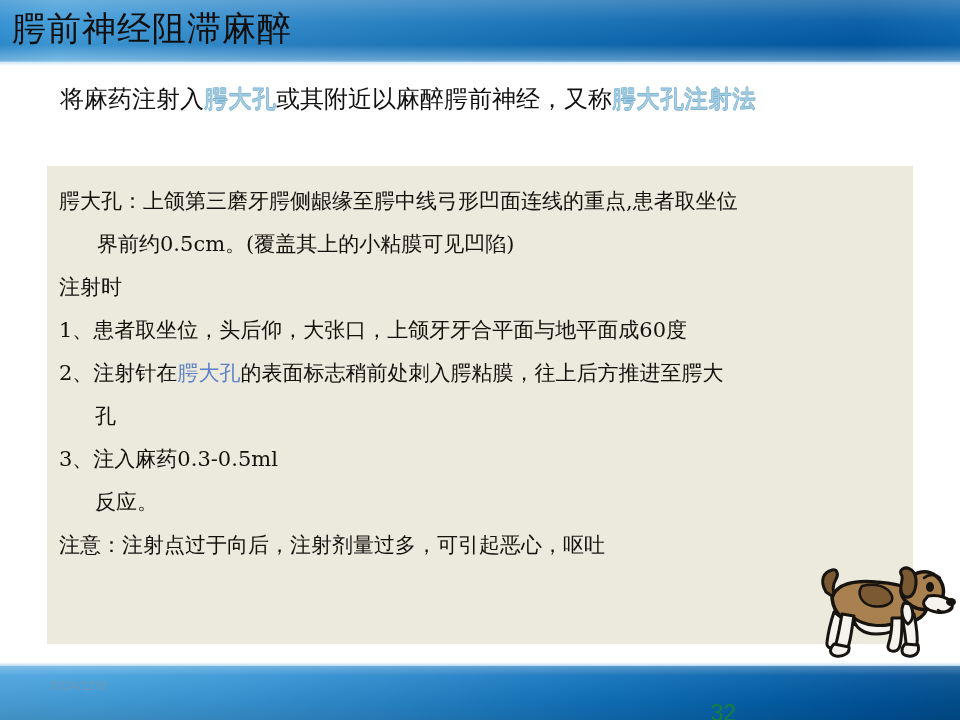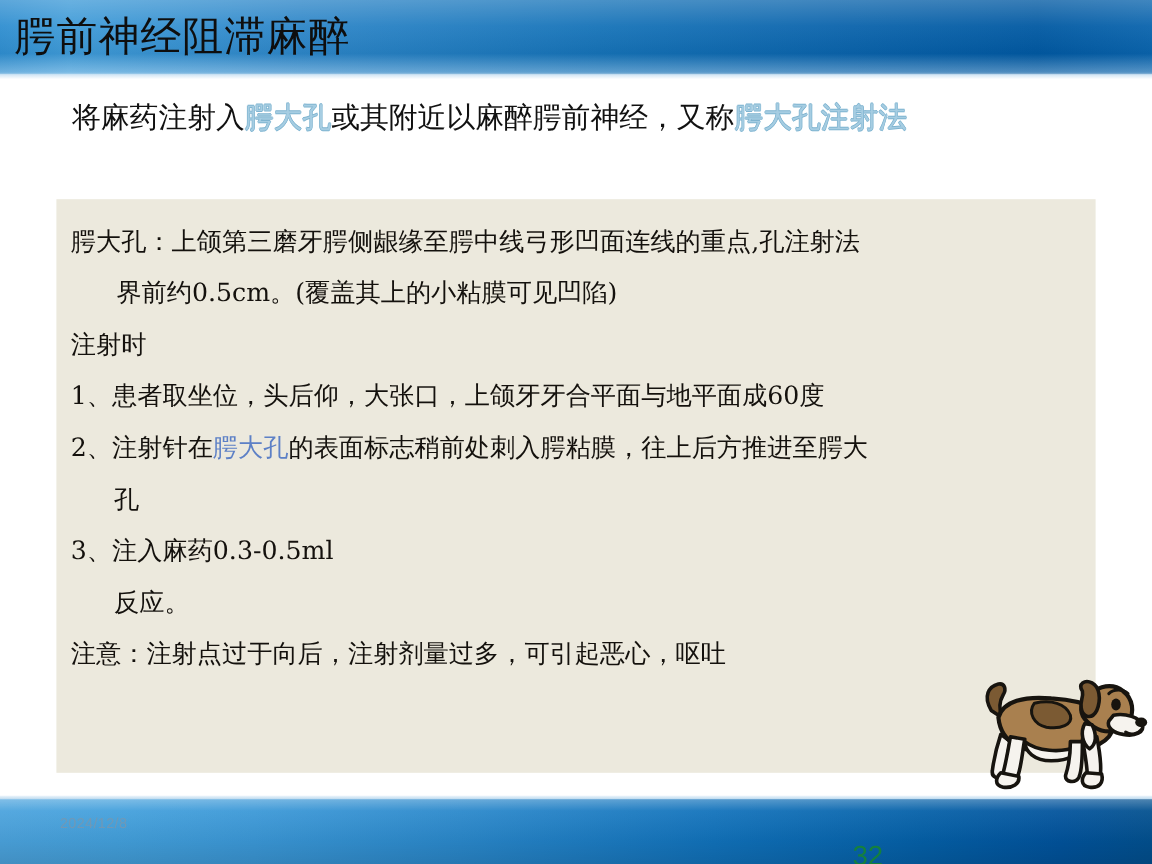--- a/index.html
+++ b/index.html
@@ -51,21 +51,21 @@
     background: linear-gradient(to bottom, #cfe4f4 0%, #ffffff 100%);
   }
   #slide-title {
     position: absolute;
     left: 12px;
     top: 9px;
     font-size: 34px;
     line-height: 44px;
     color: #0e0e0e;
     letter-spacing: 1px;
-    font-family: Liberation Sans, sans-serif;
+    font-family: Liberation Mono, monospace;
     white-space: nowrap;
   }
 
   
   #subtitle {
     position: absolute;
     left: 60px;
     top: 80px;
     width: 850px;
     font-size: 24px;
@@ -177,21 +177,21 @@
 <div id="header-bar">
   <div id="header-gloss"></div>
   <div id="slide-title">腭前神经阻滞麻醉</div>
 </div>
 <div id="header-underline"></div>
 
 <div id="subtitle"><span>将麻药注射入</span><span class="hl-light">腭大孔</span><span>或其附近以麻醉腭前神经，又称</span><span class="hl-light">腭大</span><span class="hl-light">孔注射法</span></div>
 
 <div id="content-box">
 
-  <div class="content-line">腭大孔：上颌第三磨牙腭侧龈缘至腭中线弓形凹面连线的重点,孔注射法</div>
+  <div class="content-line">腭大孔：上颌第三磨牙腭侧龈缘至腭中线弓形凹面连线的重点,患者取坐位</div>
   <div class="content-line indent-1">界前约0.5cm。(覆盖其上的小粘膜可见凹陷)</div>
   <div class="content-line">注射时</div>
   <div class="content-line">1、患者取坐位，头后仰，大张口，上颌牙牙合平面与地平面成60度</div>
 
   <div class="content-line"><span>2、注射针在</span><span class="hl-blue">腭大孔</span><span>的表面标志稍前处刺入腭粘膜，往上后方推进至腭大</span></div>
 
   <div class="content-line indent-2">孔</div>
   <div class="content-line">3、注入麻药0.3-0.5ml</div>
   <div class="content-line indent-2">反应。</div>
   <div class="content-line">注意：注射点过于向后，注射剂量过多，可引起恶心，呕吐</div>

